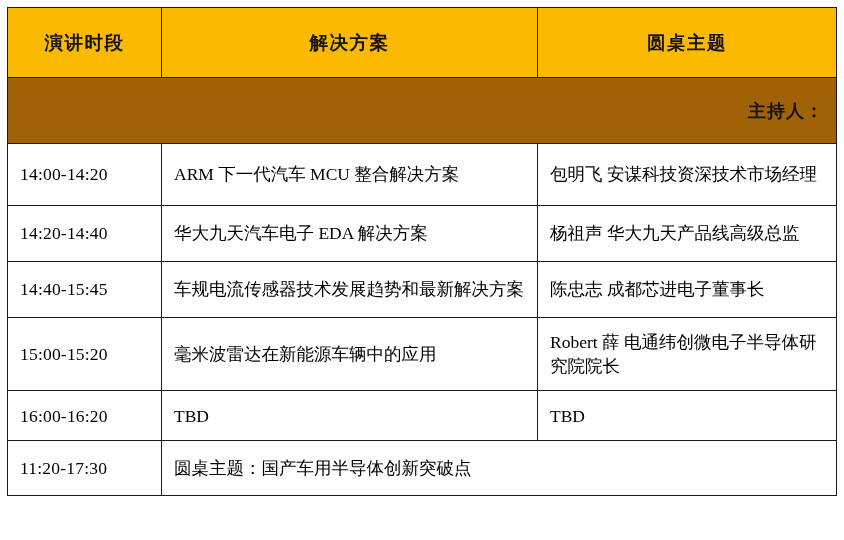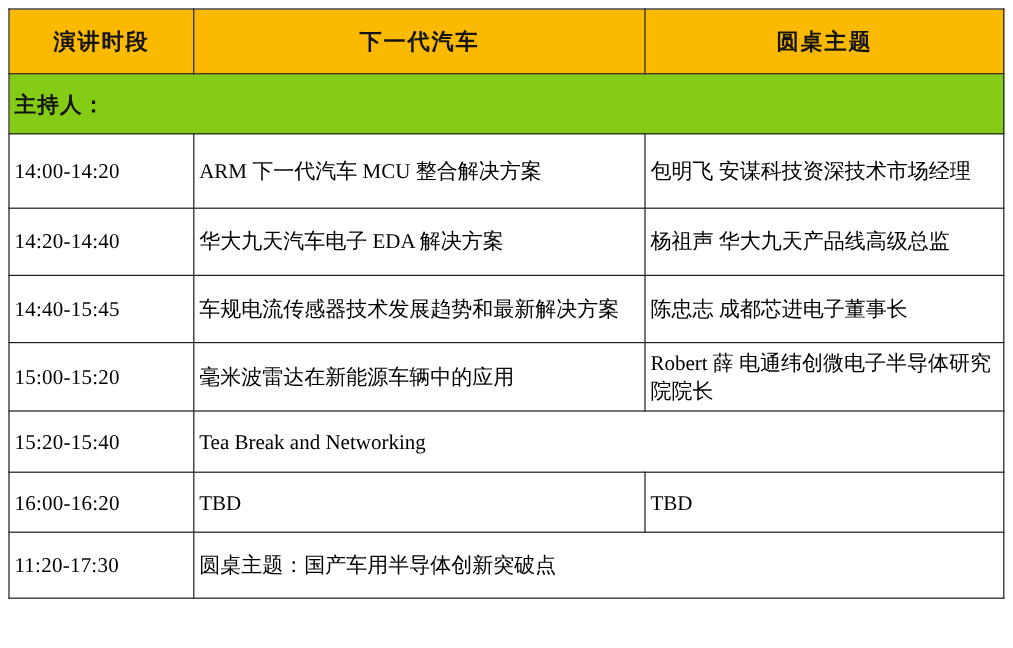--- a/index.html
+++ b/index.html
@@ -20,43 +20,43 @@
     width: 829px;
     height: 526px;
   }
   table.agenda {
     width: 829px;
     border-collapse: collapse;
     table-layout: fixed;
   }
   table.agenda td, table.agenda th {
     border: 1px solid #1b1b1b;
-    padding: 4px;
+    padding: 12px;
     vertical-align: middle;
     font-weight: normal;
     color: #3a3a3a;
   }
   col.c-time  { width: 154px; }
   col.c-topic { width: 376px; }
   col.c-guest { width: 299px; }
 
   
   tr.head-row td {
     background: #fbb900;
     height: 45px;
     text-align: center;
     color: #141414;
     font-size: 18.5px;
     font-weight: bold;
     letter-spacing: 1.5px;
   }
   tr.host-row td {
-    background: #84cc16;
+    background: #a16207;
     height: 41px;
-    text-align: left;
+    text-align: right;
     color: #141414;
     font-size: 18px;
     font-weight: bold;
     letter-spacing: 1px;
   }
 
   
   tr.body-row td {
     background: #ffffff;
     font-size: 17.5px;
@@ -89,21 +89,21 @@
 <div id="agenda-wrap">
   <table class="agenda">
     <colgroup>
       <col class="c-time">
       <col class="c-topic">
       <col class="c-guest">
     </colgroup>
     <tbody>
       <tr class="head-row">
         <td>演讲时段</td>
-        <td>下一代汽车</td>
+        <td>解决方案</td>
         <td>圆桌主题</td>
       </tr>
       <tr class="host-row">
         <td colspan="3">主持人：</td>
       </tr>
 
       <tr class="body-row r-h62">
         <td class="time-cell">14:00-14:20</td>
         <td class="topic-cell">ARM 下一代汽车 MCU 整合解决方案</td>
         <td class="guest-cell">包明飞  安谋科技资深技术市场经理</td>
@@ -120,24 +120,20 @@
         <td class="topic-cell">车规电流传感器技术发展趋势和最新解决方案</td>
         <td class="guest-cell">陈忠志  成都芯进电子董事长</td>
       </tr>
 
       <tr class="body-row r-h53">
         <td class="time-cell">15:00-15:20</td>
         <td class="topic-cell">毫米波雷达在新能源车辆中的应用</td>
         <td class="guest-cell">Robert 薛  电通纬创微电子半导体研究院院长</td>
       </tr>
 
-      <tr class="body-row r-h51">
-        <td class="time-cell">15:20-15:40</td>
-        <td class="topic-cell" colspan="2">Tea Break and Networking</td>
-      </tr>
 
 
       <tr class="body-row r-h50">
         <td class="time-cell">16:00-16:20</td>
         <td class="topic-cell">TBD</td>
         <td class="guest-cell">TBD</td>
       </tr>
 
       <tr class="body-row r-h55">
         <td class="time-cell">11:20-17:30</td>

